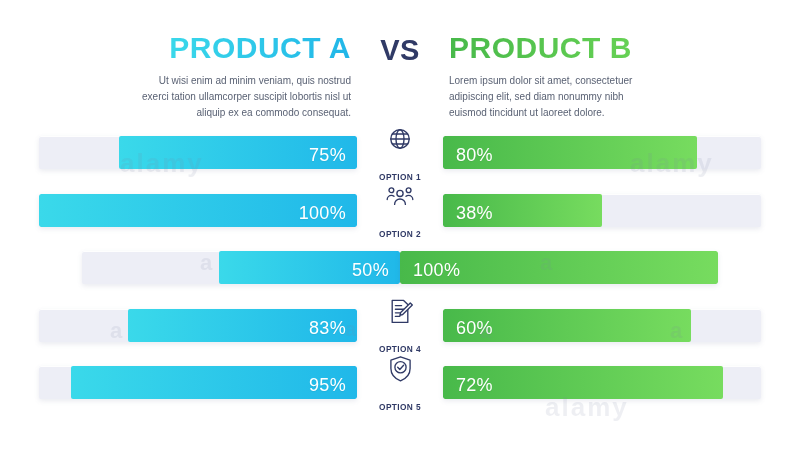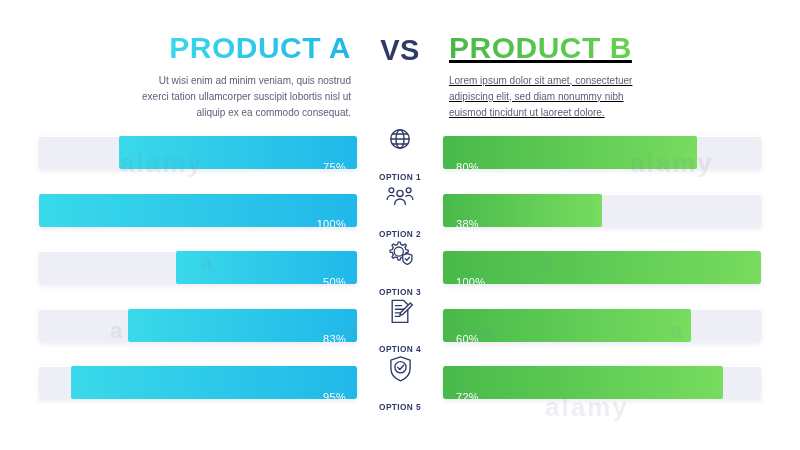--- a/index.html
+++ b/index.html
@@ -29,21 +29,21 @@
     height: 112px;
   }
 
   .head-col {
     width: 238px;
     display: flex;
     flex-direction: column;
   }
 
   .head-col.left  { align-items: flex-end;   text-align: right; padding-right: 6px; }
-  .head-col.right { align-items: flex-start; text-align: left;  padding-left: 6px; text-decoration: underline; }
+  .head-col.right { align-items: flex-start; text-align: left;  padding-left: 6px; }
 
   .product-title {
     font-size: 30px;
     font-weight: bold;
     letter-spacing: 0.5px;
     line-height: 1.05;
     white-space: nowrap;
   }
 
   .product-title.a {
@@ -112,26 +112,26 @@
     top: 0;
     height: 100%;
     border-radius: 2px;
   }
 
   .bar-track.left  .bar-fill { right: 0; background: linear-gradient(90deg, #3ad9ea 0%, #20b8e9 100%); }
   .bar-track.right .bar-fill { left: 0;  background: linear-gradient(90deg, #48b94a 0%, #77dc5f 100%); }
 
   .bar-label {
     position: absolute;
-    top: 14px;
+    top: 3px;
     height: 100%;
     display: flex;
     align-items: center;
     color: #ffffff;
-    font-size: 11px;
+    font-size: 18px;
     font-weight: normal;
     letter-spacing: 0.3px;
     text-shadow: 0 1px 1px rgba(0,0,0,0.06);
   }
 
   .bar-track.left  .bar-label { right: 11px; }
   .bar-track.right .bar-label { left: 13px; }
 
   
   .opt {
@@ -246,31 +246,20 @@
         <div class="bar-label">38%</div>
       </div>
     </div>
 
     <div class="row">
       <div class="bar-track left">
         <div class="bar-fill" style="width:57%"></div>
         <div class="bar-label">50%</div>
       </div>
 
-      <div class="opt">
-        <div class="opt-icon">
-          <svg width="28" height="27" viewBox="0 0 28 27" fill="none" stroke="#303a66" stroke-width="1.3" stroke-linecap="round" stroke-linejoin="round">
-            <path d="M12.2 2.2l1.9-0.1 0.7 2.3 2.2 0.9 2-1.3 1.3 1.4-1.3 2 0.9 2.2 2.3 0.6 0 1.9-2.3 0.7-0.9 2.2 1.3 2-1.4 1.3-2-1.3-2.2 0.9-0.6 2.3-1.9 0-0.7-2.3-2.2-0.9-2 1.3-1.3-1.4 1.3-2-0.9-2.2-2.3-0.6 0-1.9 2.3-0.7 0.9-2.2-1.3-2 1.4-1.3 2 1.3 2.2-0.9z"></path>
-            <circle cx="12.8" cy="11.6" r="4.6"></circle>
-            <path d="M21.3 13.6l4.6 1.5v3.6c0 2.8-2 4.7-4.6 5.7-2.6-1-4.6-2.9-4.6-5.7v-3.6z" fill="#ffffff"></path>
-            <path d="M19.2 18.6l1.6 1.6 2.7-2.9"></path>
-          </svg>
-        </div>
-        <div class="opt-label">OPTION 3</div>
-      </div>
 
       <div class="bar-track right">
         <div class="bar-fill" style="width:100%"></div>
         <div class="bar-label">100%</div>
       </div>
     </div>
 
     <div class="row">
       <div class="bar-track left">
         <div class="bar-fill" style="width:72%"></div>

